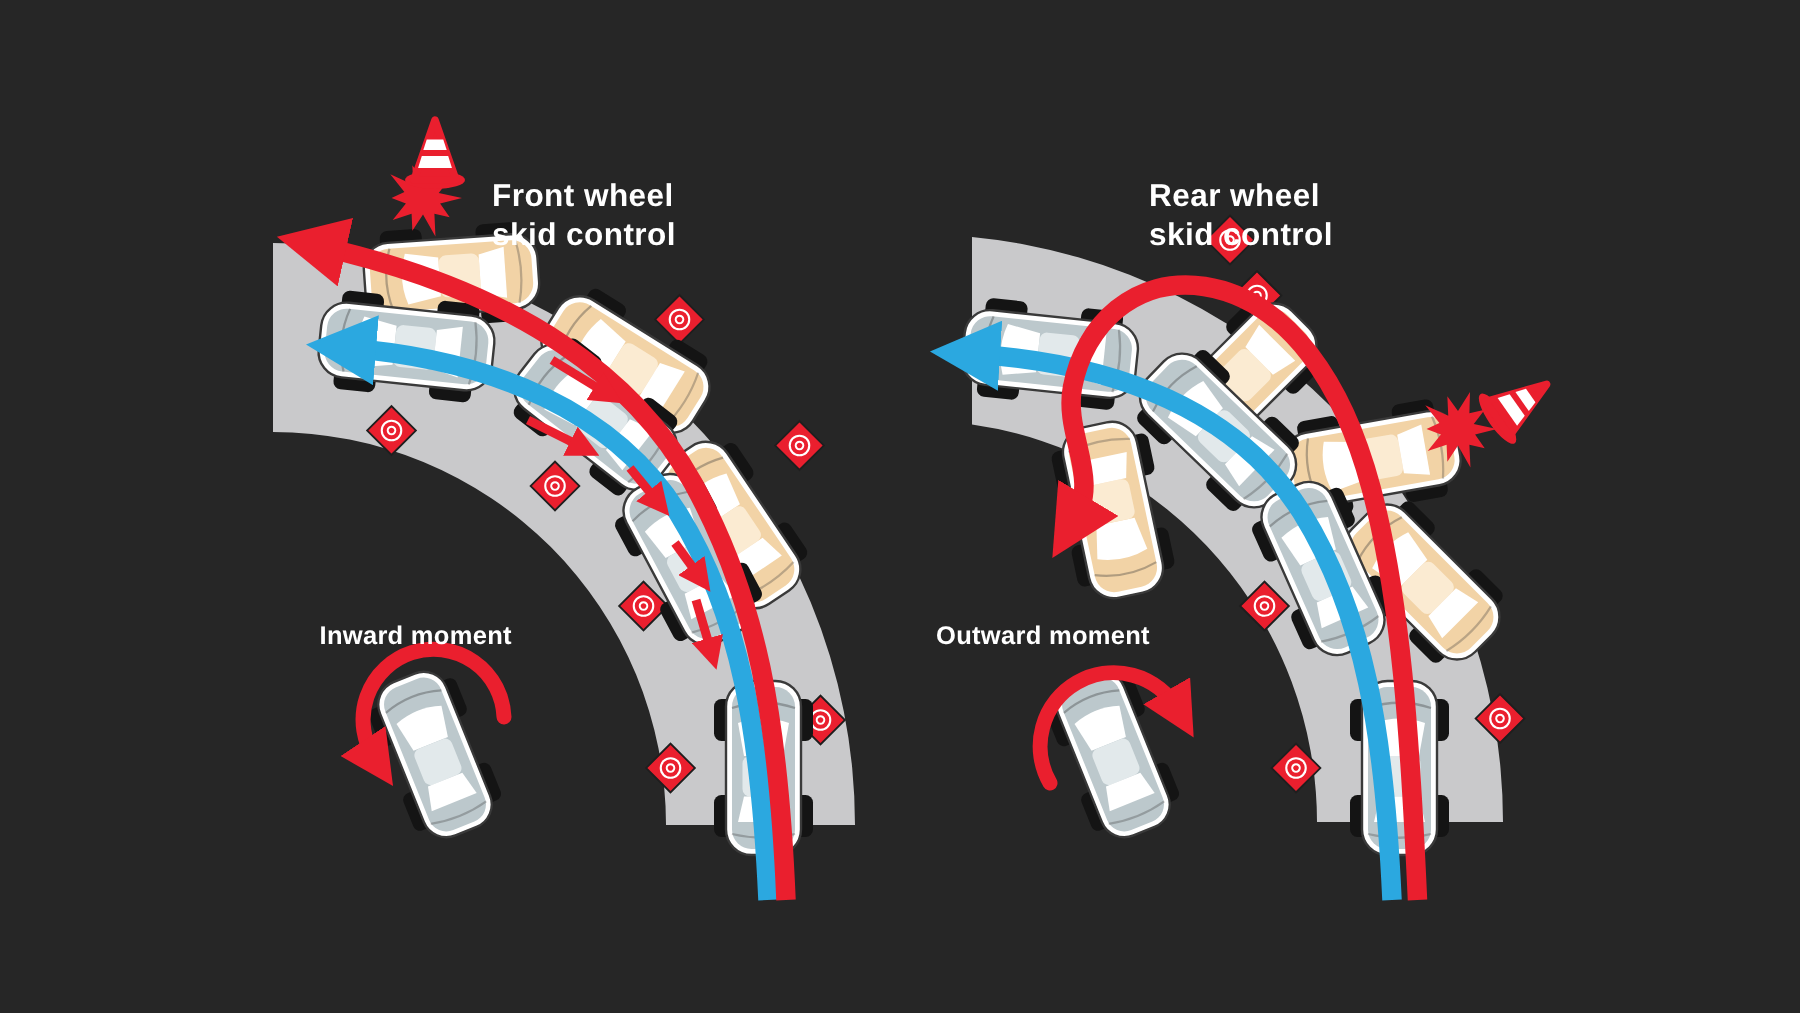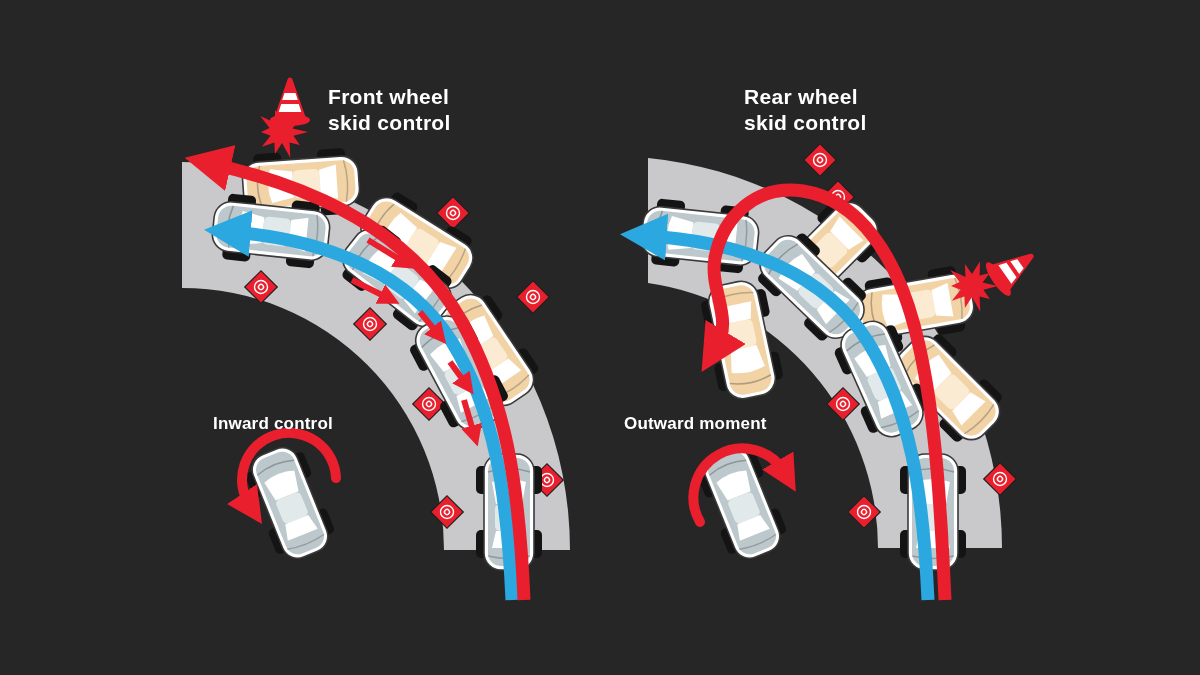--- a/index.html
+++ b/index.html
@@ -1,19 +1,19 @@
 <!DOCTYPE html>
 <html><head>
 <meta charset="utf-8">
 <style>
   html,body{margin:0;padding:0;background:#262626;}
   .stage{position:relative;width:1200px;height:675px;overflow:hidden;background:#262626;}
   .stage svg{position:absolute;left:0;top:0;}
   .label{position:absolute;color:#ffffff;font-family:"Liberation Sans",sans-serif;font-weight:700;white-space:nowrap;}
-  .title{font-size:21px;line-height:1.25;letter-spacing:.3px;}
+  .title{font-size:21px;line-height:1.25;letter-spacing:.3px;margin-top:34px;}
   .moment{font-size:17px;letter-spacing:.2px;}
 </style>
 </head>
 <body>
 
 <div class="stage" style="background: rgb(38, 38, 38);">
   <svg id="scene" width="1200" height="675" viewBox="0 0 1200 675">
       <defs>
         <marker id="ah-red" viewBox="0 0 10 10" refX="4" refY="5" markerWidth="3.6" markerHeight="3.6" orient="auto">
           <path d="M 0 0 L 10 5 L 0 10 Z" fill="#EA1F2E"></path>
@@ -352,21 +352,21 @@
         <path d="M 336 478 A 47 47 0 1 0 250 506" fill="none" stroke="#EA1F2E" stroke-width="10" marker-end="url(#ah-red)" stroke-linecap="round"></path>
         <path d="M 700 522 A 47 47 0 1 1 785 473" fill="none" stroke="#EA1F2E" stroke-width="10" marker-end="url(#ah-red)" stroke-linecap="round"></path>
       </g>
     </svg>
 
   <div class="label title" style="left:328px;top:84px">
     <div>Front wheel</div>
     <div>skid control</div>
   </div>
 
-  <div class="label title" style="left:744px;top:84px">
+  <div class="label title" style="left:766px;top:84px">
     <div>Rear wheel</div>
     <div>skid control</div>
   </div>
 
-  <div class="label moment" style="left:213px;top:414px">Inward control</div>
+  <div class="label moment" style="left:213px;top:414px">Inward moment</div>
 
   <div class="label moment" style="left:624px;top:414px">Outward moment</div>
 </div>
 
 </body></html>

